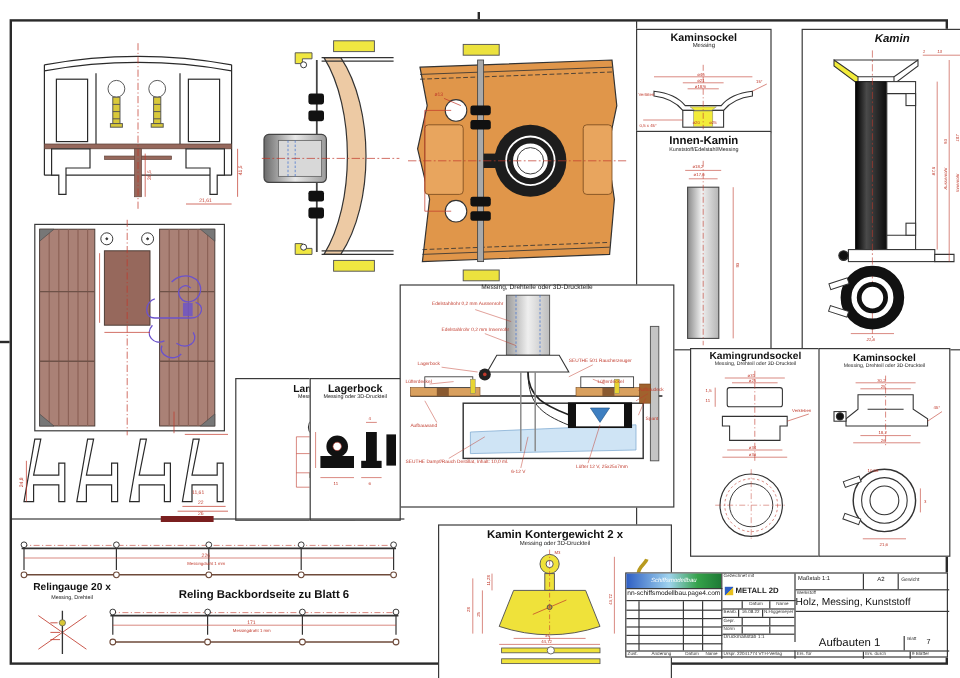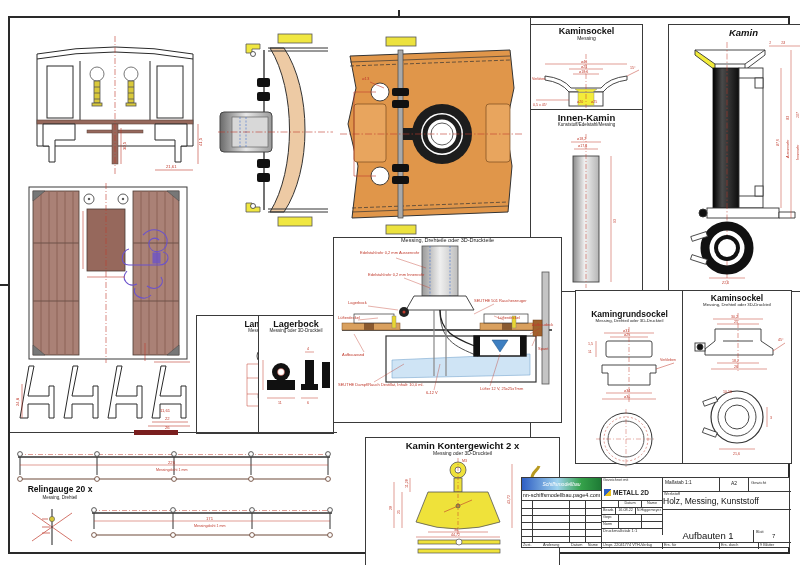--- a/index.html
+++ b/index.html
@@ -332,21 +332,21 @@
         <circle cx="58" cy="210" r="11" fill="#fff" stroke="#111" stroke-width="4"></circle>
         <rect x="22" y="196" width="16" height="5" fill="#fff" stroke="#333" stroke-width="0.8" transform="rotate(-18 30 198)"></rect>
         <rect x="22" y="219" width="16" height="5" fill="#fff" stroke="#333" stroke-width="0.8" transform="rotate(18 30 221)"></rect>
         <line x1="40" y1="240" x2="76" y2="240" stroke="#c0392b" stroke-width="0.5"></line>
       </g>
       <text class="svgdim35" x="53" y="246">21,6</text>
     </svg>
   </div>
 
   <div class="abs panel" style="left:575px;top:290px;width:107px;height:172px;">
-    <div class="ptitle" style="font-size:8.5px;margin-top:19px;">Kamingrundsockel</div>
+    <div class="ptitle" style="font-size:8.5px;margin-top:1px;">Kamingrundsockel</div>
     <div class="psub" style="font-size:4.3px;">Messing, Drehteil oder 3D-Druckteil</div>
     <svg width="107" height="152" viewBox="0 0 107 152">
       <g fill="#fff" stroke="#333" stroke-width="0.9">
         <rect x="30" y="18" width="46" height="16" rx="2"></rect>
         <path d="M26,42 L80,42 L80,50 L74,50 L74,62 L32,62 L32,50 L26,50 Z"></path>
       </g>
       <g stroke="#c0392b" stroke-width="0.5">
         <line x1="28" y1="10" x2="78" y2="10"></line>
         <line x1="34" y1="14" x2="72" y2="14"></line>
         <line x1="20" y1="18" x2="20" y2="34"></line>
@@ -577,20 +577,21 @@
       <text class="svgdim35" x="85" y="80">44,72</text>
       <text class="svgdim35" transform="rotate(-90 144 48)" x="144" y="48">43,72</text>
       <text class="svgdim35" x="174" y="40">Verlöten</text>
     </svg>
   </div>
 
   <div class="abs" style="left:10px;top:432px;width:327px;height:118px;border-top:1px solid #3a3a3a;">
     <div class="abs" style="left:124px;top:-3px;width:44px;height:5px;background:#7a1f1f;"></div>
     <div class="abs ptitle" style="left:2px;top:52px;width:96px;font-size:8.5px;">Relingauge 20 x</div>
     <div class="abs psub" style="left:2px;top:63px;width:96px;font-size:4.5px;">Messing, Drehteil</div>
+    <div class="abs ptitle" style="left:100px;top:58px;width:220px;font-size:9.5px;">Reling Backbordseite zu Blatt 6</div>
 
     <svg class="abs" style="left:0;top:0;" width="327" height="118" viewBox="0 0 327 118">
 
       <g>
         <line x1="8" y1="24" x2="320" y2="24" stroke="#333" stroke-width="1.6"></line>
         <line x1="8" y1="21.5" x2="320" y2="21.5" stroke="#c0392b" stroke-width="0.5" stroke-dasharray="5,2,1,2"></line>
         <g stroke="#333" stroke-width="1">
           <line x1="10" y1="24" x2="10" y2="42"></line>
             <line x1="87" y1="24" x2="87" y2="42"></line>
           <line x1="164" y1="24" x2="164" y2="42"></line>

